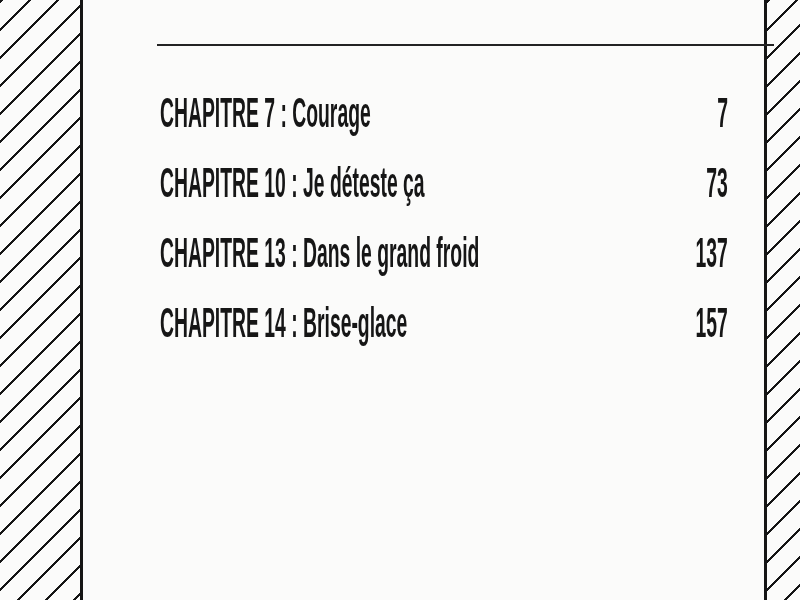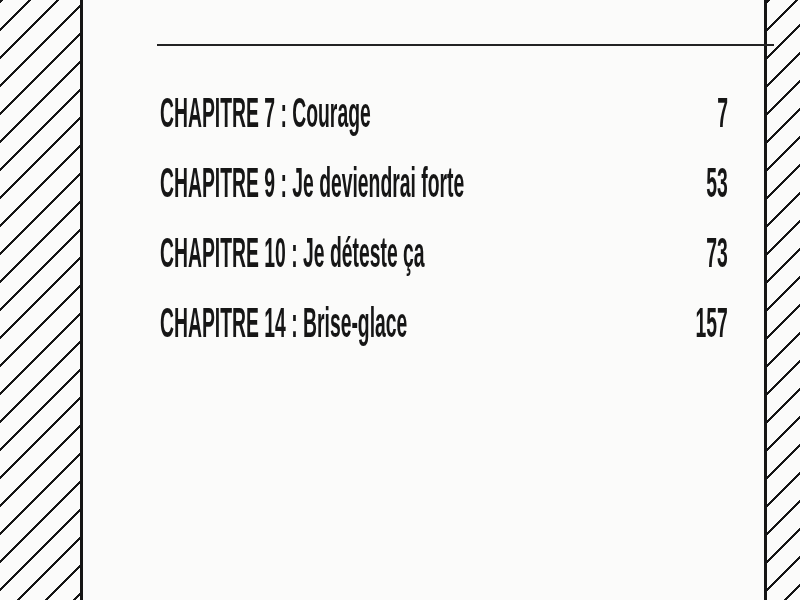--- a/index.html
+++ b/index.html
@@ -98,25 +98,25 @@
 <div class="hatch hatch-right"></div>
 
 <div class="content">
   <div class="rule"></div>
   <div class="rows" id="toc-rows">
       <div class="row">
         <span class="toc-text toc-label">CHAPITRE 7 : Courage</span>
         <span class="toc-text toc-page">7</span>
       </div>
       <div class="row">
-        <span class="toc-text toc-label">CHAPITRE 9 : Je deviendrai forte</span>
-        <span class="toc-text toc-page">53</span>
+        <span class="toc-text toc-label">CHAPITRE 10 : Je déteste ça</span>
+        <span class="toc-text toc-page">73</span>
       </div>
       <div class="row">
-        <span class="toc-text toc-label">CHAPITRE 10 : Je déteste ça</span>
-        <span class="toc-text toc-page">73</span>
+        <span class="toc-text toc-label">CHAPITRE 13 : Dans le grand froid</span>
+        <span class="toc-text toc-page">137</span>
       </div>
       <div class="row">
         <span class="toc-text toc-label">CHAPITRE 14 : Brise-glace</span>
         <span class="toc-text toc-page">157</span>
       </div>
     </div>
 </div>
 
 </body></html>

